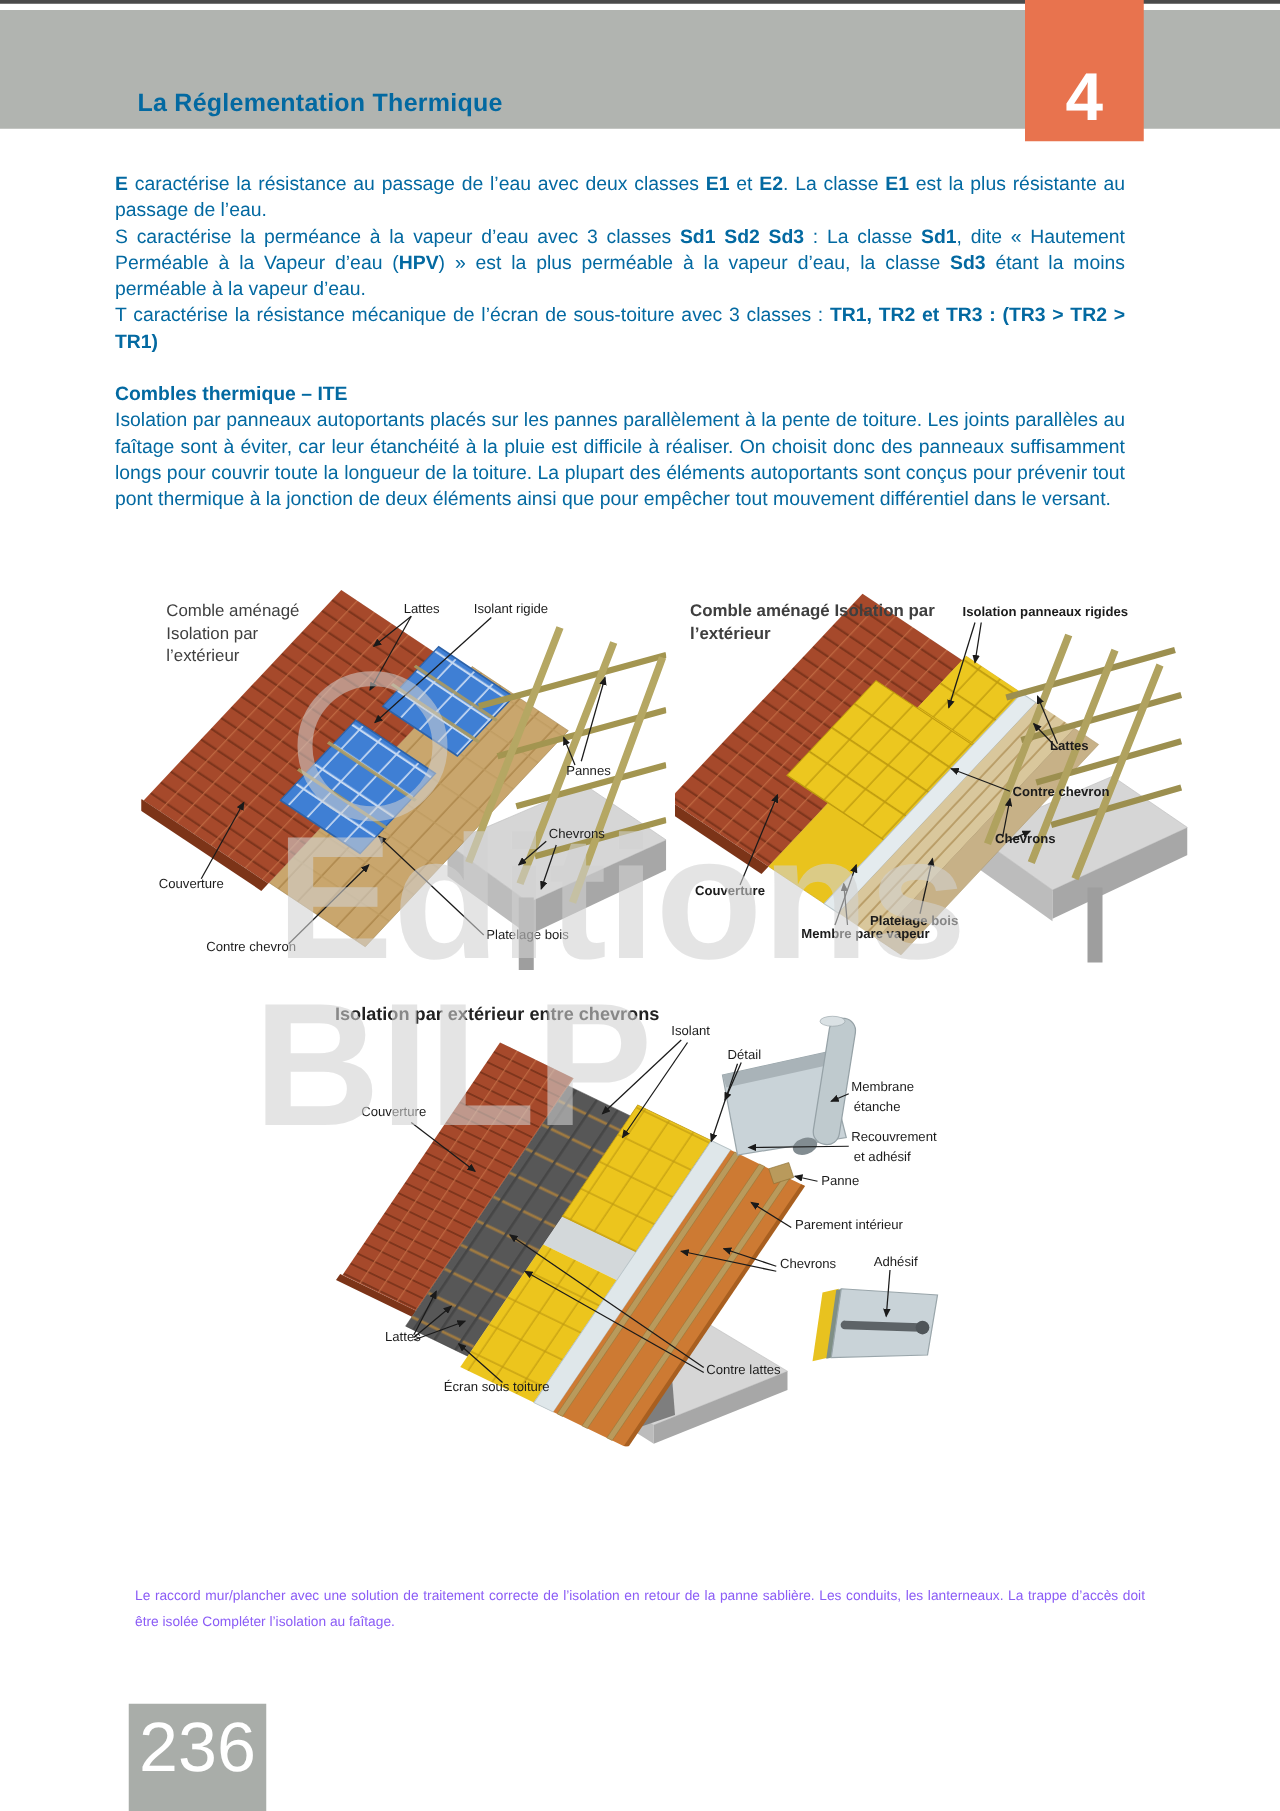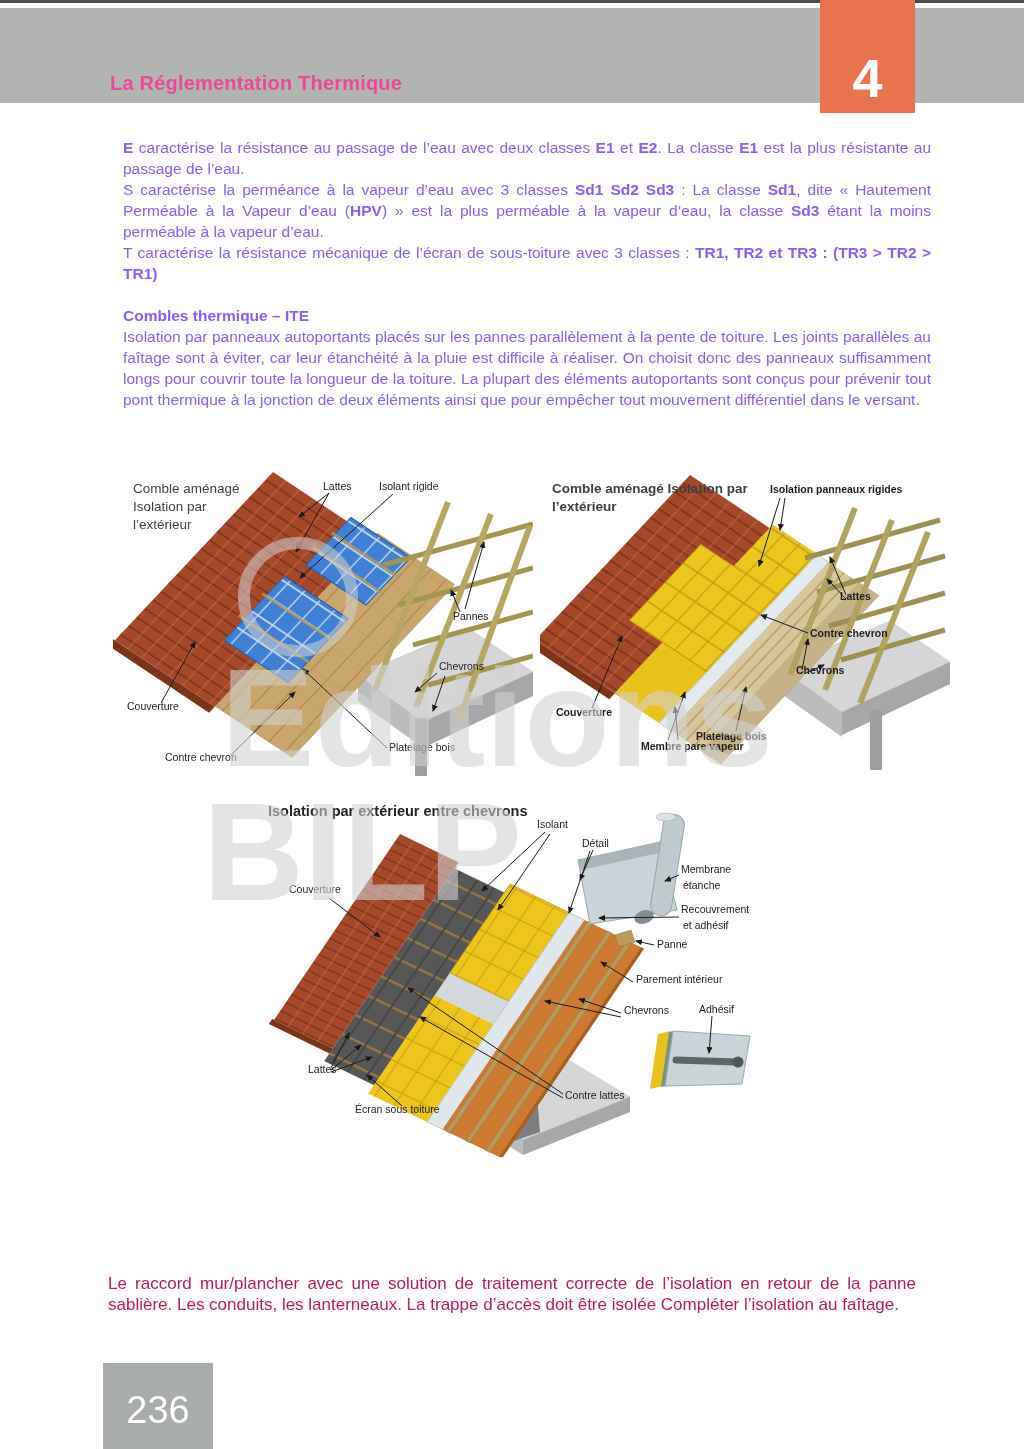--- a/index.html
+++ b/index.html
@@ -1,45 +1,45 @@
 <!DOCTYPE html>
 <html><head>
 <meta charset="utf-8">
 <style>
   html,body{margin:0;padding:0;background:#ffffff;}
   .page{position:relative;width:1024px;height:1449px;background:#ffffff;overflow:hidden;
         font-family:"Liberation Sans",sans-serif;}
   .topline{position:absolute;left:0;top:0;width:100%;height:3px;background:#4a4a4a;z-index:1;}
   .headerbar{position:absolute;left:0;top:8px;width:100%;height:95px;background:#b1b4b0;z-index:2;}
-  .page-title{position:absolute;left:110px;top:72px;font-size:20px;font-weight:bold;color:#ec4899;z-index:3;letter-spacing:.2px;}
+  .page-title{position:absolute;left:110px;top:72px;font-size:20px;font-weight:bold;color:#0369a1;z-index:3;letter-spacing:.2px;}
   .chapterbox{position:absolute;left:820px;top:0;width:95px;height:113px;background:#e8734e;z-index:3;
               display:flex;align-items:flex-end;justify-content:center;}
   .chapternum{font-size:54px;font-weight:bold;color:#ffffff;line-height:1;padding-bottom:8px;}
-  .bodytext{position:absolute;left:123px;top:137px;width:808px;font-size:15.5px;line-height:21px;
-            color:#8b5cf6;text-align:justify;z-index:2;}
+  .bodytext{position:absolute;left:92px;top:137px;width:808px;font-size:15.5px;line-height:21px;
+            color:#0369a1;text-align:justify;z-index:2;}
   .bodytext p{margin:0;}
   .spacer21{height:21px;}
   .sechead{font-weight:bold;}
-  .bottomtext{position:absolute;left:108px;top:1256px;width:808px;font-size:17px;line-height:21px;
-              color:#be185d;text-align:justify;z-index:2;}
+  .bottomtext{position:absolute;left:108px;top:1256px;width:808px;font-size:11px;line-height:21px;
+              color:#8b5cf6;text-align:justify;z-index:2;}
   .diag{position:absolute;z-index:2;}
   #d1{left:113px;top:460px;} #d2{left:540px;top:460px;font-weight:bold;} #d3{left:230px;top:792px;text-decoration:underline;}
   svg text{font-family:"Liberation Sans",sans-serif;}
   .lbl{font-size:10.5px;fill:#1c1c1c;}
   .dtitle{font-size:13.5px;fill:#3f3f3f;}
   .dhead{font-size:14.5px;font-weight:bold;fill:#222222;}
   .arrow{stroke:#1a1a1a;stroke-width:1;fill:none;}
   .wm{position:absolute;font-weight:bold;color:#d2d2d2;opacity:.58;z-index:6;pointer-events:none;line-height:1;}
   #wm1{left:203px;top:648px;font-size:140px;margin-left:18px;}
   #wm2{left:203px;top:782px;font-size:140px;}
   .wm-ring{position:absolute;left:238px;top:537px;width:96px;height:96px;border:12px solid #d2d2d2;
            border-radius:50%;opacity:.55;z-index:6;pointer-events:none;}
   .pgbox{position:absolute;left:103px;top:1363px;width:110px;height:86px;background:#a9ada9;color:#ffffff;
          text-align:center;z-index:2;}
-  .pgnum{font-size:38px;line-height:1;padding-top:7px;margin-top:21px;}
+  .pgnum{font-size:56px;line-height:1;padding-top:7px;}
   .copyright{position:absolute;right:123px;top:1376px;text-align:right;font-size:12.5px;line-height:19px;
              color:#a0a0a0;z-index:2;}
 </style>
 </head>
 <body>
 
 <div class="page">
 
   <div class="topline"></div>
   <div class="headerbar"></div>

